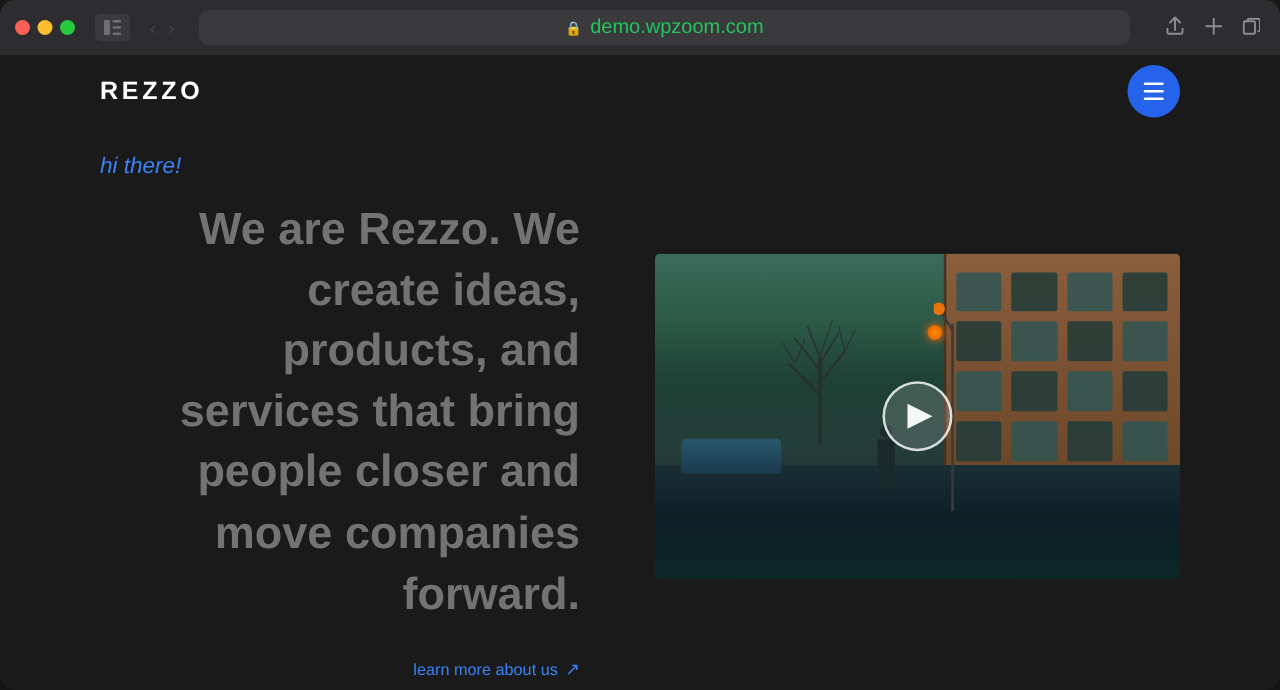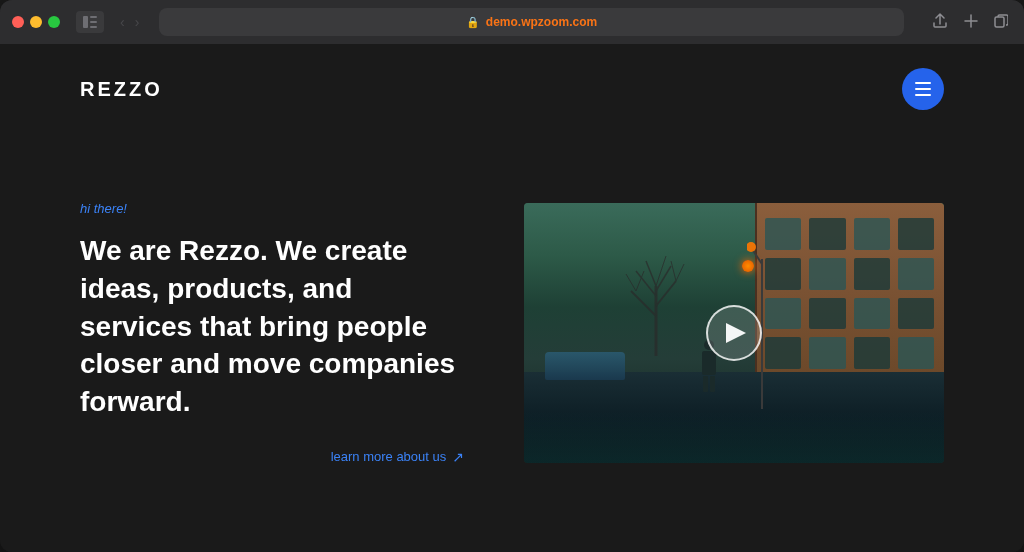--- a/index.html
+++ b/index.html
@@ -96,23 +96,22 @@
       margin: 0 8px;
       padding: 0 12px;
     }
 
     .address-bar .lock-icon {
       color: #8e8e93;
       font-size: 11px;
     }
 
     .address-bar .url-text {
-      color: #f97316;
-      font-size: 12px;
-      font-weight: bold;
+      color: #22c55e;
+      font-size: 16px;
     }
 
     .browser-actions {
       display: flex;
       gap: 8px;
       align-items: center;
       margin-left: 8px;
     }
 
     .browser-action-btn {
@@ -128,21 +127,21 @@
       display: flex;
       flex-direction: column;
       overflow: hidden;
     }
 
     
     .site-header {
       display: flex;
       justify-content: space-between;
       align-items: center;
-      padding: 24px 80px;
+      padding: 8px 80px;
       background: #1a1a1a;
     }
 
     .site-logo {
       color: #ffffff;
       font-size: 20px;
       font-weight: 600;
       letter-spacing: 3px;
       font-family: 'Helvetica Neue', Arial, sans-serif;
     }
@@ -181,33 +180,34 @@
       align-items: center;
     }
 
     .hero-text {
       flex: 1;
       max-width: 420px;
     }
 
     .greeting {
       color: #3b82f6;
-      font-size: 13px;
+      font-size: 18px;
       font-style: italic;
       margin-bottom: 16px;
       font-weight: 400;
     }
 
     .hero-heading {
-      color: #ffffff;
-      font-size: 28px;
+      color: #737373;
+      font-size: 36px;
       font-weight: 700;
       line-height: 1.35;
       margin-bottom: 28px;
       font-family: 'Helvetica Neue', Arial, sans-serif;
+      text-align: right;
     }
 
     .learn-more-link {
       color: #3b82f6;
       font-size: 13px;
       text-decoration: none;
       display: flex;
       align-items: center;
       gap: 6px;
       cursor: pointer;

